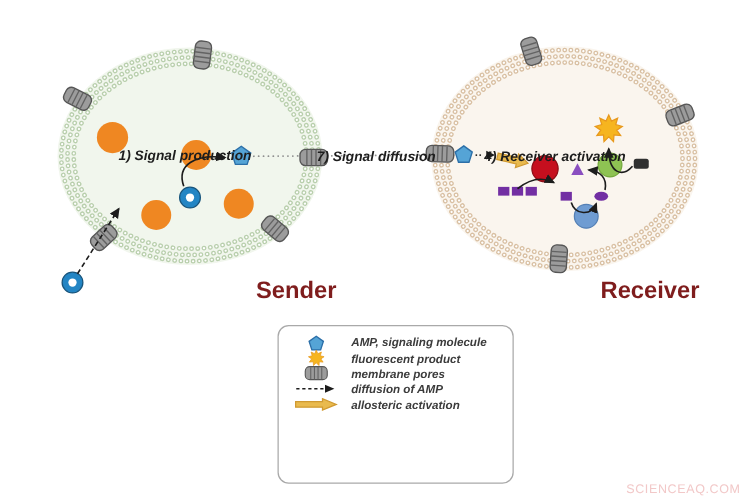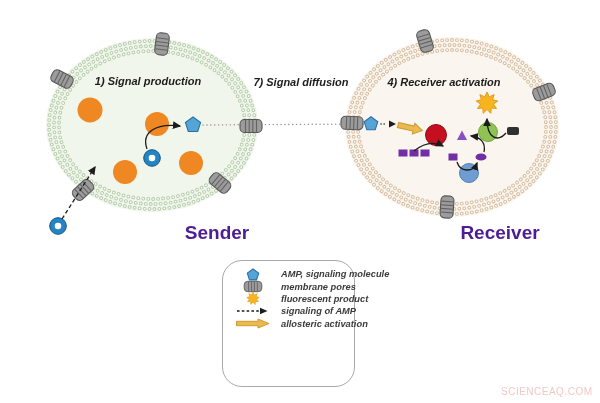--- a/index.html
+++ b/index.html
@@ -1,29 +1,29 @@
 <!DOCTYPE html>
 <html style="--amp-blue: #55a4d6; --amp-stroke: #2c6fa8; --enzyme-orange: #ef8722; --donut-blue: #2385c4; --substrate-purple: #722fa3; --substrate-triangle-purple: #8a4fc0; --fluorogenic-black: #303030; --fluorescent-gold: #f6b51f; --fluorescent-stroke: #e8991d; --activation-gold: #e9ba4e; --activation-stroke: #d09a32; --receiver-red: #c60f1e; --receiver-blue: #6f9cd2; --receiver-green: #8ec353; --membrane-green: #b9cfad; --membrane-tan: #d9c0a3; --cell-green-fill: #f1f6ed; --cell-tan-fill: #faf5ee; --pore-gray: #9c9c9c; --watermark-pink: #f2c8c8;"><head>
 <meta charset="utf-8">
 <style>
   html,body{margin:0;padding:0;}
   body{width:600px;height:403px;background:#ffffff;position:relative;overflow:hidden;
        font-family:"Liberation Sans", sans-serif;}
   .stage{position:absolute;transform:translateX(-50%);white-space:nowrap;
-         font:italic 700 11px "Liberation Sans",sans-serif;color:#1d1d1d;}
+         font:italic 700 11px "Liberation Sans",sans-serif;color:#1d1d1d;margin-top:44px;}
   .cellname{position:absolute;transform:translateX(-50%);white-space:nowrap;
-         font:700 19px "Liberation Sans",sans-serif;color:#4c1d95;}
+         font:700 19px "Liberation Sans",sans-serif;color:#7f1d1d;margin-left:20px;}
   .watermark{position:absolute;left:501px;top:386px;
          font:400 10px "Liberation Sans",sans-serif;color:var(--watermark-pink,#f2c8c8);
          letter-spacing:0.5px;}
   #diagram{position:absolute;left:0;top:0;}
   
-  .legend{position:absolute;left:222px;top:260px;width:133px;height:127px;
+  .legend{position:absolute;left:222px;top:260px;width:189px;height:127px;
           box-sizing:border-box;background:#ffffff;border:1.5px solid #a9a9a9;
-          border-radius:20px;padding:7px 6px 6px 6px;}
+          border-radius:9px;padding:7px 6px 6px 6px;}
   .lrow{display:flex;align-items:center;height:12.4px;}
   .licon{width:47px;display:flex;justify-content:center;align-items:center;flex:none;}
   .llabel{font:italic 600 9.3px "Liberation Sans",sans-serif;color:#3b3b3b;
           margin-left:5px;white-space:nowrap;}
   
   .enz{fill:var(--enzyme-orange,#ef8722);}
   .amp{fill:var(--amp-blue,#55a4d6);stroke:var(--amp-stroke,#2c6fa8);stroke-width:1.1;}
   .donut-ring{fill:var(--donut-blue,#2385c4);stroke:#17547c;stroke-width:1;}
   .sub{fill:var(--substrate-purple,#722fa3);}
   .sub-tri{fill:var(--substrate-triangle-purple,#8a4fc0);}
@@ -153,47 +153,47 @@
   <div class="lrow">
     <span class="licon">
       <svg width="14" height="13">
           <polygon points="7,1 12.7,5.1 10.5,11.9 3.5,11.9 1.3,5.1" class="amp"></polygon>
         </svg>
     </span>
     <span class="llabel">AMP, signaling molecule</span>
   </div>
   <div class="lrow">
     <span class="licon">
+      <svg width="16" height="15">
+          <g transform="translate(8,7.5) scale(0.58)">
+        <polygon class="star" points="0,-11 2.2,-6.1 7.1,-8.4 5.6,-3.3 10.8,-1.9 6.4,1.1 9.5,5.5 4.2,5 3.8,10.3 0,6.5 -3.8,10.3 -4.2,5 -9.5,5.5 -6.4,1.1 -10.8,-1.9 -5.6,-3.3 -7.1,-8.4 -2.2,-6.1"></polygon>
+      </g>
+        </svg>
+    </span>
+    <span class="llabel">fluorescent product</span>
+  </div>
+  <div class="lrow">
+    <span class="licon">
       <svg width="22" height="13">
           <g transform="translate(11,6.5) scale(0.8)">
         <rect x="-11" y="-6.5" width="22" height="13" rx="4.5" class="pore-body"></rect>
         <path d="M-5.5,-6 V6 M-1.8,-6.3 V6.3 M1.8,-6.3 V6.3 M5.5,-6 V6" class="pore-line"></path>
       </g>
         </svg>
     </span>
     <span class="llabel">membrane pores</span>
   </div>
   <div class="lrow">
     <span class="licon">
-      <svg width="16" height="15">
-          <g transform="translate(8,7.5) scale(0.58)">
-        <polygon class="star" points="0,-11 2.2,-6.1 7.1,-8.4 5.6,-3.3 10.8,-1.9 6.4,1.1 9.5,5.5 4.2,5 3.8,10.3 0,6.5 -3.8,10.3 -4.2,5 -9.5,5.5 -6.4,1.1 -10.8,-1.9 -5.6,-3.3 -7.1,-8.4 -2.2,-6.1"></polygon>
-      </g>
-        </svg>
-    </span>
-    <span class="llabel">fluorescent product</span>
-  </div>
-  <div class="lrow">
-    <span class="licon">
       <svg width="33" height="8">
         <path d="M1,4 L24,4" stroke="#1c1c1c" stroke-width="1.3" stroke-dasharray="2.6 2.2" fill="none"></path>
         <polygon points="24,0.8 31.5,4 24,7.2" fill="#1c1c1c"></polygon>
       </svg>
     </span>
-    <span class="llabel">signaling of AMP</span>
+    <span class="llabel">diffusion of AMP</span>
   </div>
   <div class="lrow">
     <span class="licon">
       <svg width="36" height="11">
         <polygon points="1.5,3.3 23,3.3 23,1 34,5.5 23,10 23,7.7 1.5,7.7" class="gold-arrow"></polygon>
       </svg>
     </span>
     <span class="llabel">allosteric activation</span>
   </div>
 </div>

